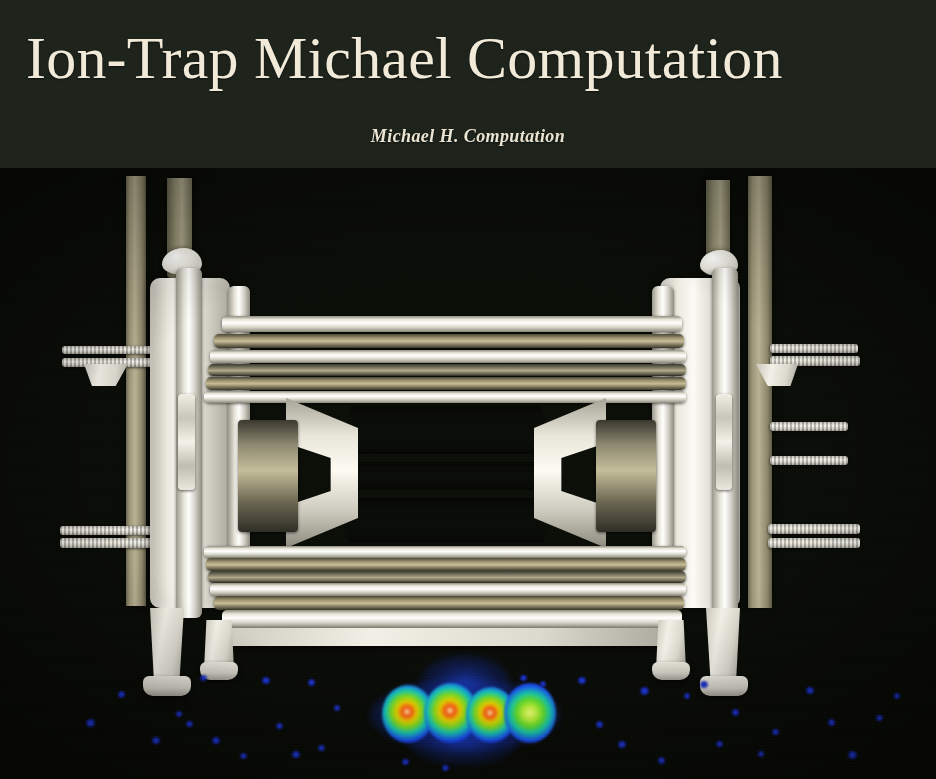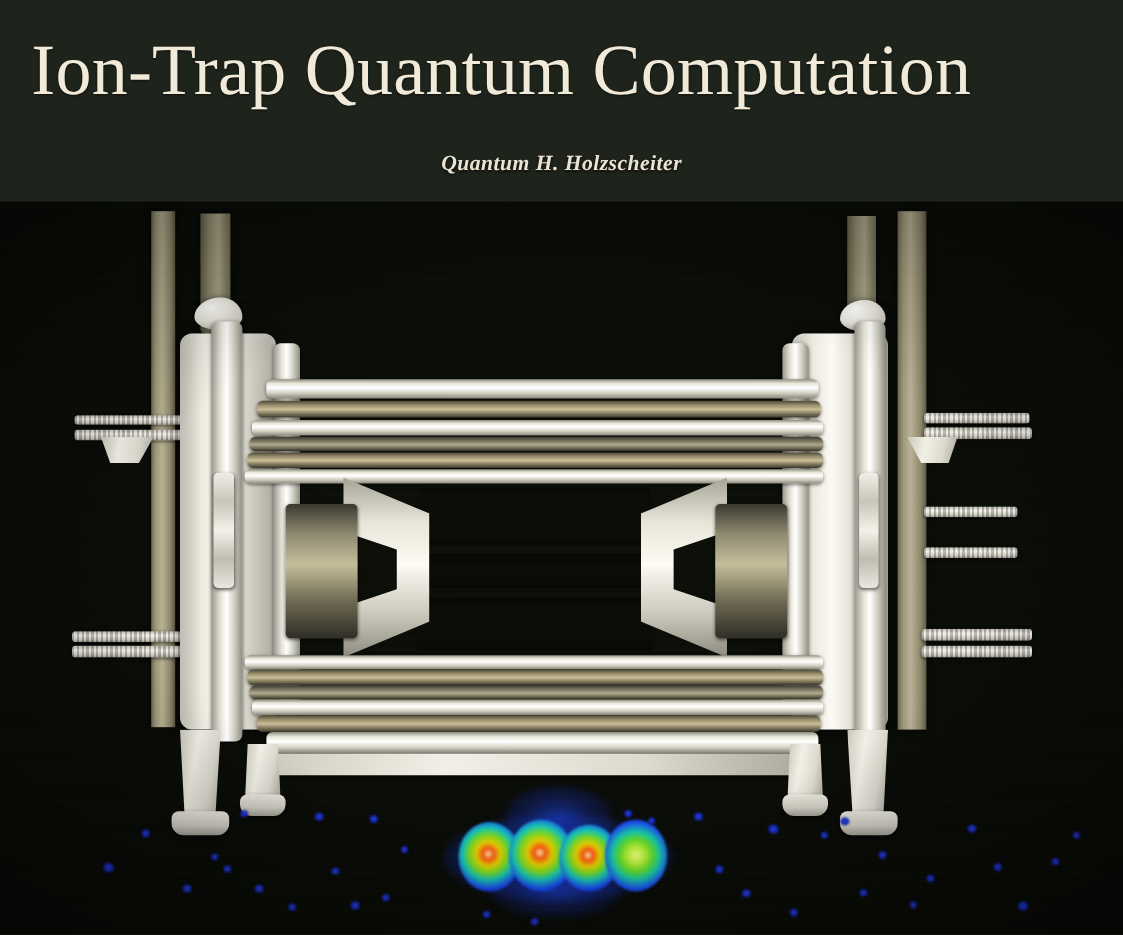--- a/index.html
+++ b/index.html
@@ -193,22 +193,22 @@
     background:radial-gradient(circle,#2b44e8 0%,#1427b4 55%,rgba(10,18,90,0) 100%);
     filter:blur(1px);
   }
 </style>
 </head>
 <body>
 
 <div id="slide" style="background: rgb(30, 35, 28);">
 
   <div id="title-area">
-    <div id="slide-title" style="color: rgb(242, 234, 216);">Ion-Trap Quantum Computation</div>
-    <div id="slide-author" style="color: rgb(236, 228, 210);">Quantum H. Holzscheiter</div>
+    <div id="slide-title" style="color: rgb(242, 234, 216);">Ion-Trap Michael Computation</div>
+    <div id="slide-author" style="color: rgb(236, 228, 210);">Michael H. Computation</div>
   </div>
 
   <div id="photo">
 
     <div class="post" style="left:126px; top:8px; width:20px; height:430px;"></div>
     <div class="post thin" style="left:167px; top:10px; width:25px; height:100px; border-radius:0 0 4px 4px;"></div>
     <div class="ceramic-blob" style="left:162px; top:80px; width:40px; height:27px;"></div>
 
     <div class="post thin" style="left:706px; top:12px; width:24px; height:95px; border-radius:0 0 4px 4px;"></div>
     <div class="post" style="left:748px; top:8px; width:24px; height:432px;"></div>

